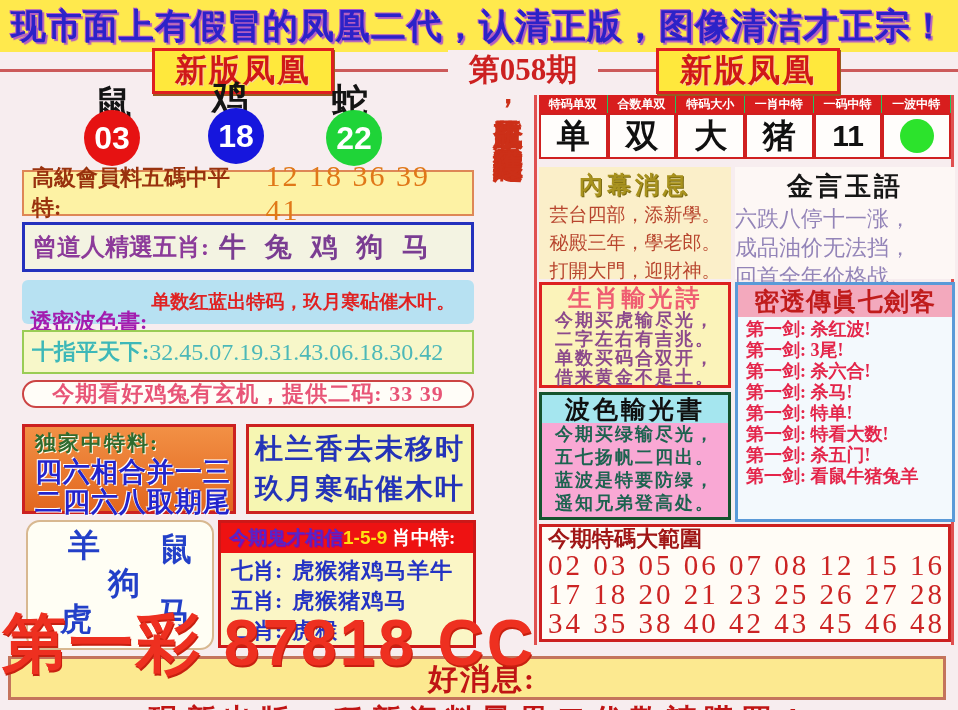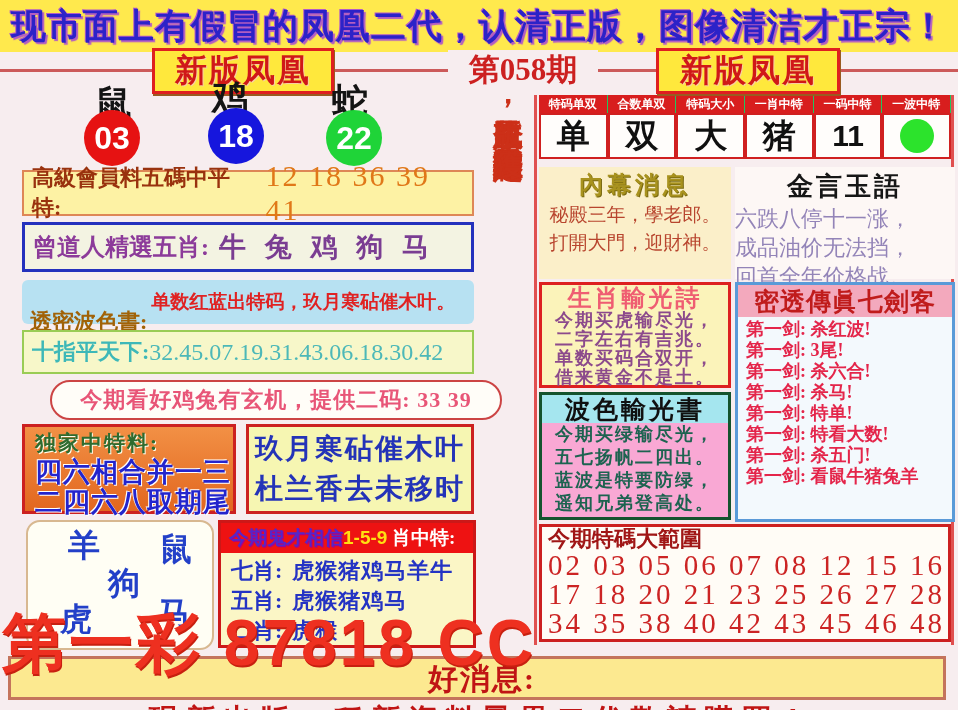--- a/index.html
+++ b/index.html
@@ -34,26 +34,26 @@
 
   
   .row{position:absolute;left:22px;width:452px;display:flex;align-items:center;box-sizing:border-box;}
   .row1{top:170px;height:46px;background:#fdf2a4;border:2px solid #de8756;padding-left:8px;}
   .row1 .lbl{font:bold 22px "Liberation Serif",serif;color:#99320e;}
   .row1 .val{font:30px "Liberation Serif",serif;color:#e07818;margin-left:8px;letter-spacing:2px;}
   .row2{top:222px;height:50px;background:#f3f3e2;border:3px solid #2431bd;padding-left:8px;}
   .row2 .lbl{font:bold 24px "Liberation Serif",serif;color:#8c3b9a;}
   .row2 .val{font:bold 27px "Liberation Serif",serif;color:#7a3d92;margin-left:10px;letter-spacing:6px;}
   .row3{top:280px;height:44px;background:#b7e1f2;border-radius:6px;padding-left:8px;}
-  .row3 .lbl{font:bold 22px "Liberation Serif",serif;color:#a16207;margin-top:40px;}
+  .row3 .lbl{font:bold 22px "Liberation Serif",serif;color:#a21caf;margin-top:40px;}
   .row3 .val{font:bold 19px "Liberation Serif",serif;color:#e02222;margin-left:4px;}
   .row4{top:330px;height:44px;background:#f7f7c9;border:2px solid #9acc55;padding-left:8px;}
   .row4 .lbl{font:bold 22px "Liberation Serif",serif;color:#3db8b8;}
   .row4 .val{font:24px "Liberation Serif",serif;color:#4cb8b8;}
-  .row5{top:380px;height:40px;background:#fffdf8;border:2px solid #cc4444;border-radius:20px;justify-content:center;margin-left:28px;}
+  .row5{top:380px;height:28px;background:#fffdf8;border:2px solid #cc4444;border-radius:20px;justify-content:center;}
   .row5 .txt{font:bold 22px "Liberation Serif",serif;color:#e85577;letter-spacing:1px;}
 
   
   .exclusive{position:absolute;left:22px;top:424px;width:214px;height:90px;box-sizing:border-box;
              background:linear-gradient(180deg,#f29045,#e2661f);border:3px solid #cc2020;padding:2px 0 0 10px;}
   .exclusive .ttl{font:bold 21px "Liberation Serif",serif;color:#2f6b2f;text-shadow:1px 1px 0 #ffffee;letter-spacing:2px;}
   .exclusive .ln{font:bold 27px "Liberation Serif",serif;color:#2424cc;line-height:30px;letter-spacing:1px;
                  text-shadow:1px 1px 0 #ffffff,-1px -1px 0 #ffffff;}
   .couplet{position:absolute;left:246px;top:424px;width:228px;height:90px;box-sizing:border-box;background:#f6f6b2;
            border:3px solid #cc2020;display:flex;flex-direction:column;align-items:center;justify-content:center;}
@@ -190,22 +190,22 @@
   <div class="row row5">
     <span class="txt">今期看好鸡兔有玄机，提供二码: 33 39</span>
   </div>
 
   <div class="exclusive">
     <div class="ttl">独家中特料:</div>
     <div class="ln">四六相合并一三</div>
     <div class="ln">二四六八取期尾</div>
   </div>
   <div class="couplet">
+    <div class="ln">杜兰香去未移时</div>
     <div class="ln">玖月寒砧催木叶</div>
-    <div class="ln">杜兰香去未移时</div>
   </div>
 
   <div class="zgrid">
     <span class="zg zg-0">羊</span>
     <span class="zg zg-1">鼠</span>
     <span class="zg zg-2">狗</span>
     <span class="zg zg-3">虎</span>
     <span class="zg zg-4">马</span>
   </div>
 
@@ -263,20 +263,21 @@
           <span class="num">11</span>
         </div>
       <div class="vc">
           <span class="wave-dot"></span>
         </div>
     </div>
   </div>
 
   <div class="news">
     <div class="ttl">內幕消息</div>
+    <div class="ln">芸台四部，添新學。</div>
     <div class="ln">秘殿三年，學老郎。</div>
     <div class="ln">打開大門，迎財神。</div>
   </div>
 
   <div class="golden">
     <div class="ttl">金言玉語</div>
     <div class="ln">六跌八停十一涨，</div>
     <div class="ln">成品油价无法挡，</div>
     <div class="ln">回首全年价格战。</div>
   </div>

